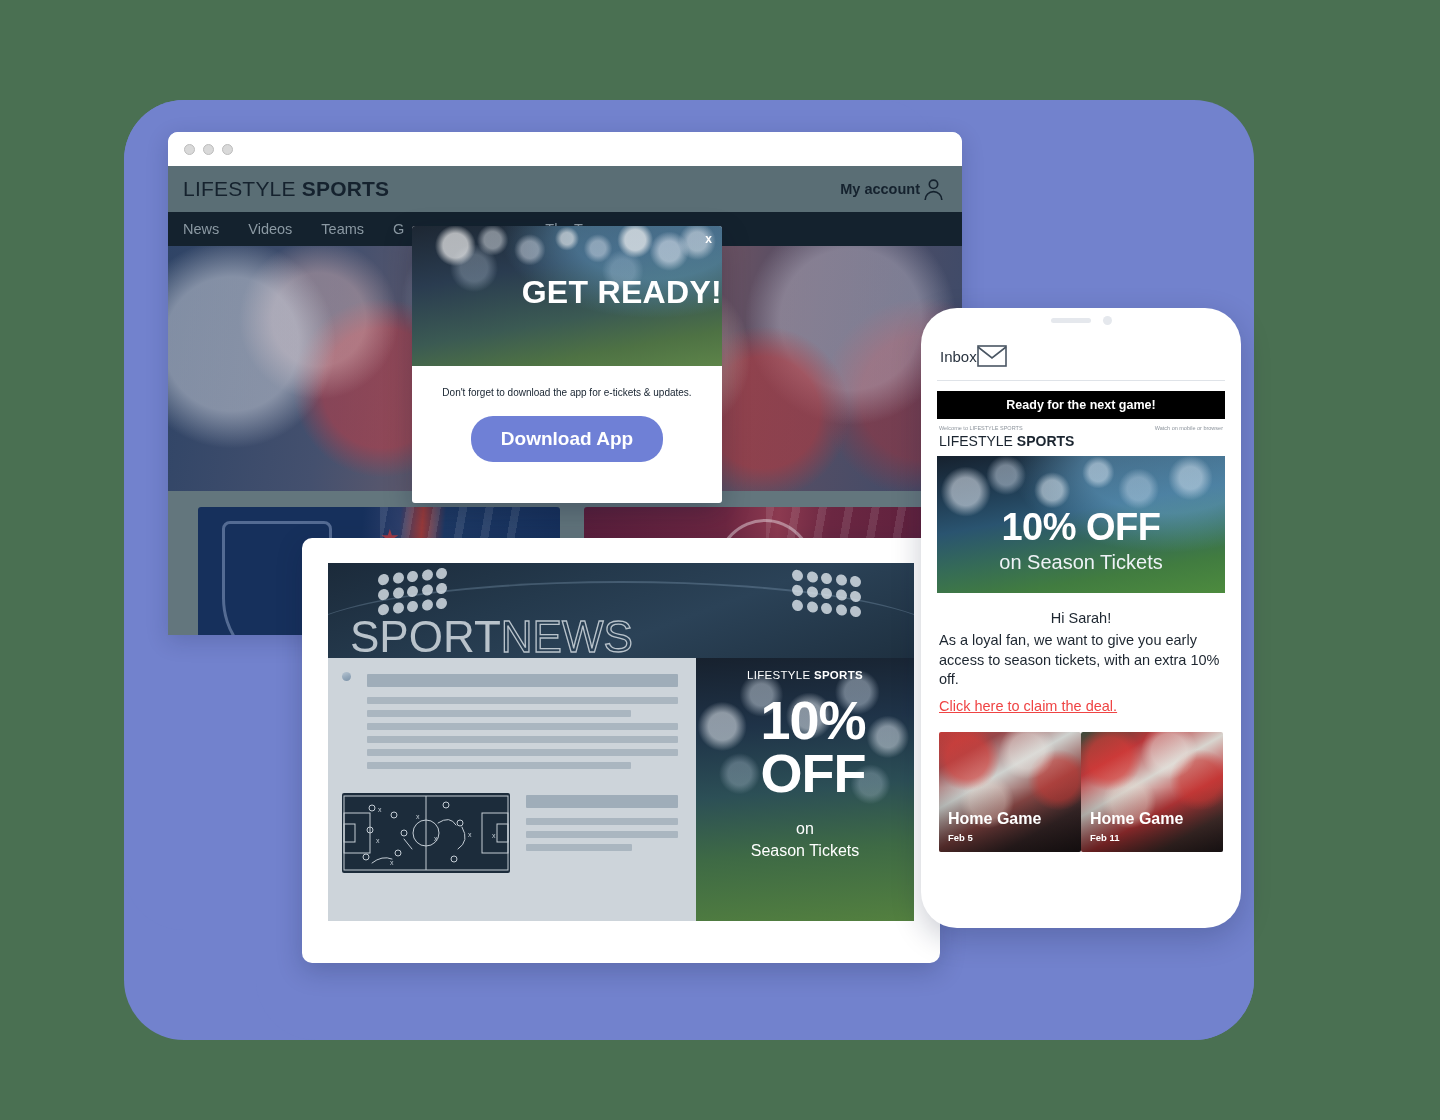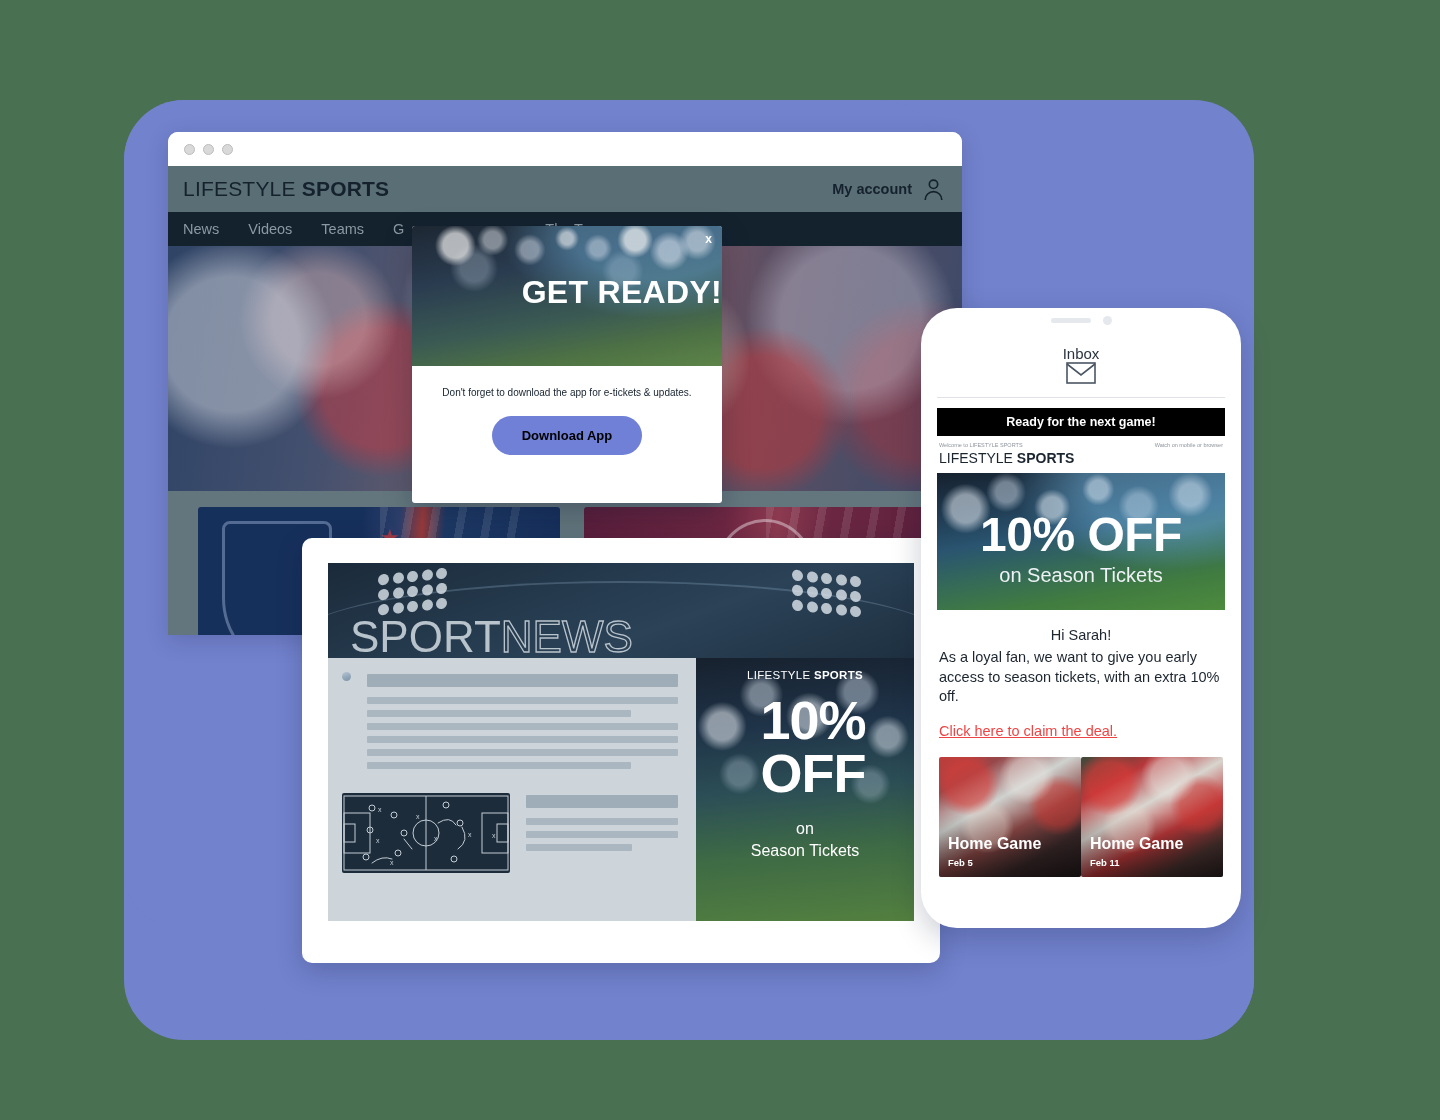--- a/index.html
+++ b/index.html
@@ -42,21 +42,21 @@
     width: 11px; height: 11px; border-radius: 50%;
     background: #d9d9d9; border: 1px solid #bdbdbd;
   }
   .site-header {
     height: 46px; background: #5a6e75; display: flex; align-items: center;
     justify-content: space-between; padding: 0 16px 0 15px;
   }
   .brand { font-size: 21px; color: #15222e; letter-spacing: .2px; }
   .brand b { font-weight: 700; }
   .brand .light { font-weight: 400; }
-  .account { display: flex; align-items: center; gap: 9px; margin-left: 32px; }
+  .account { display: flex; align-items: center; gap: 1px; margin-left: 32px; }
   .account span { font-size: 14.5px; font-weight: 700; color: #15222e; }
   .person-icon { width: 25px; height: 25px; display:block; }
 
   .site-nav {
     height: 34px; background: #14222e; display: flex; align-items: center;
     gap: 29px; padding-left: 15px;
   }
   .site-nav a {
     color: #8b99a3; font-size: 14.5px; text-decoration: none; white-space: nowrap;
   }
@@ -138,23 +138,23 @@
     z-index: 2;
   }
   .popup-close {
     position: absolute; right: 10px; top: 6px; z-index: 3;
     color: #fff; font-size: 12px; font-weight: 700; cursor: pointer;
     background: none; border: none; font-family: inherit;
   }
   .popup-body { padding: 20px 22px 18px; text-align: center; }
   .popup-text { font-size: 10px; color: #16222f; line-height: 1.42; }
   .popup-btn {
-    margin-top: 16px; display: inline-block; background: #6f80d6; color: #000000;
+    margin-top: 16px; display: inline-block; background: #6f80d6; color: #ffffff;
     border: none; border-radius: 22px; padding: 12px 30px;
-    font-size: 13px; font-weight: 700; font-family: inherit; cursor: pointer;
+    font-size: 19px; font-weight: 700; font-family: inherit; cursor: pointer;
   }
 
   
   #sportnews {
     position: absolute; left: 302px; top: 538px; width: 638px; height: 425px;
     background: #fff; border-radius: 10px;
     box-shadow: 0 8px 26px rgba(15,25,55,.22);
     padding: 25px 26px 25px 26px; overflow: hidden;
   }
   .sn-hero {
@@ -243,22 +243,22 @@
   .notch {
     position: absolute; left: 50%; top: 0; transform: translateX(-50%);
     width: 130px; height: 24px; background: #fff;
     border-radius: 0 0 14px 14px; display: flex; align-items: center;
     justify-content: center; gap: 12px; z-index: 5;
   }
   .speaker { width: 40px; height: 5px; border-radius: 3px; background: #e5e8ed; }
   .camera { width: 9px; height: 9px; border-radius: 50%; background: #e5e8ed; }
   .phone-screen { margin-top: 11px; height: 578px; overflow: hidden; background: #fff; }
   .inbox-bar {
-    display: flex; align-items: center; justify-content: space-between;
-    padding: 9px 3px 13px; border-bottom: 1px solid #dfe3e8; flex-direction: column;
+    display: flex; align-items: center; justify-content: flex-start;
+    padding: 9px 3px 13px; border-bottom: 1px solid #dfe3e8;
   }
   .inbox-bar span { font-size: 15px; color: #2a3440; }
   .mail-icon { width: 30px; height: 22px; }
   .email-banner {
     background: #000; color: #fff; text-align: center;
     font-size: 12.5px; font-weight: 700; padding: 7px 0; margin-top: 10px;
   }
   .preheader {
     display: flex; justify-content: space-between; padding: 6px 2px 1px;
     font-size: 5.5px; color: #8d949c;
@@ -274,28 +274,28 @@
     background:
       radial-gradient(circle at 10% 26%, rgba(235,240,248,.55) 0 5%, transparent 9%),
       radial-gradient(circle at 24% 14%, rgba(225,235,248,.45) 0 4%, transparent 8%),
       radial-gradient(circle at 40% 25%, rgba(240,246,252,.50) 0 5%, transparent 9%),
       radial-gradient(circle at 56% 12%, rgba(230,240,250,.48) 0 4.5%, transparent 8%),
       radial-gradient(circle at 70% 24%, rgba(215,230,245,.38) 0 5%, transparent 9%),
       radial-gradient(circle at 88% 16%, rgba(235,243,252,.45) 0 4%, transparent 8%),
       radial-gradient(ellipse at 80% 8%, rgba(120,185,225,.45) 0 26%, transparent 48%);
   }
   .email-hero .eh-big {
-    position: relative; z-index: 2; color: #fff; font-size: 48px; font-weight: 700;
-    padding-top: 34px; letter-spacing: -.5px;
+    position: relative; z-index: 2; color: #fff; font-size: 38px; font-weight: 700;
+    padding-top: 50px; letter-spacing: -.5px;
   }
   .email-hero .eh-sub {
     position: relative; z-index: 2; color: #eef2f6; font-size: 20px; margin-top: 2px;
   }
   .email-body { padding: 16px 2px 6px; font-size: 14.5px; color: #1d2630; line-height: 1.33; }
-  .email-body p { margin-bottom: 16px; }
+  .email-body p { margin-bottom: 8px; }
   .email-body .greet { margin-bottom: 3px; text-align: center; }
   .email-body a { color: #ef4444; text-decoration: underline; }
   .game-cards { display: flex; padding: 10px 2px 0; }
   .game-card {
     flex: 1; height: 120px; border-radius: 2px; position: relative; overflow: hidden;
   }
   .game-card.one {
     background: linear-gradient(150deg,#c23b38 0%,#96474a 18%,#cfd2cf 38%,#8e4a48 58%,#3c2a2b 78%,#241a1c 100%);
   }
   .game-card.two {

